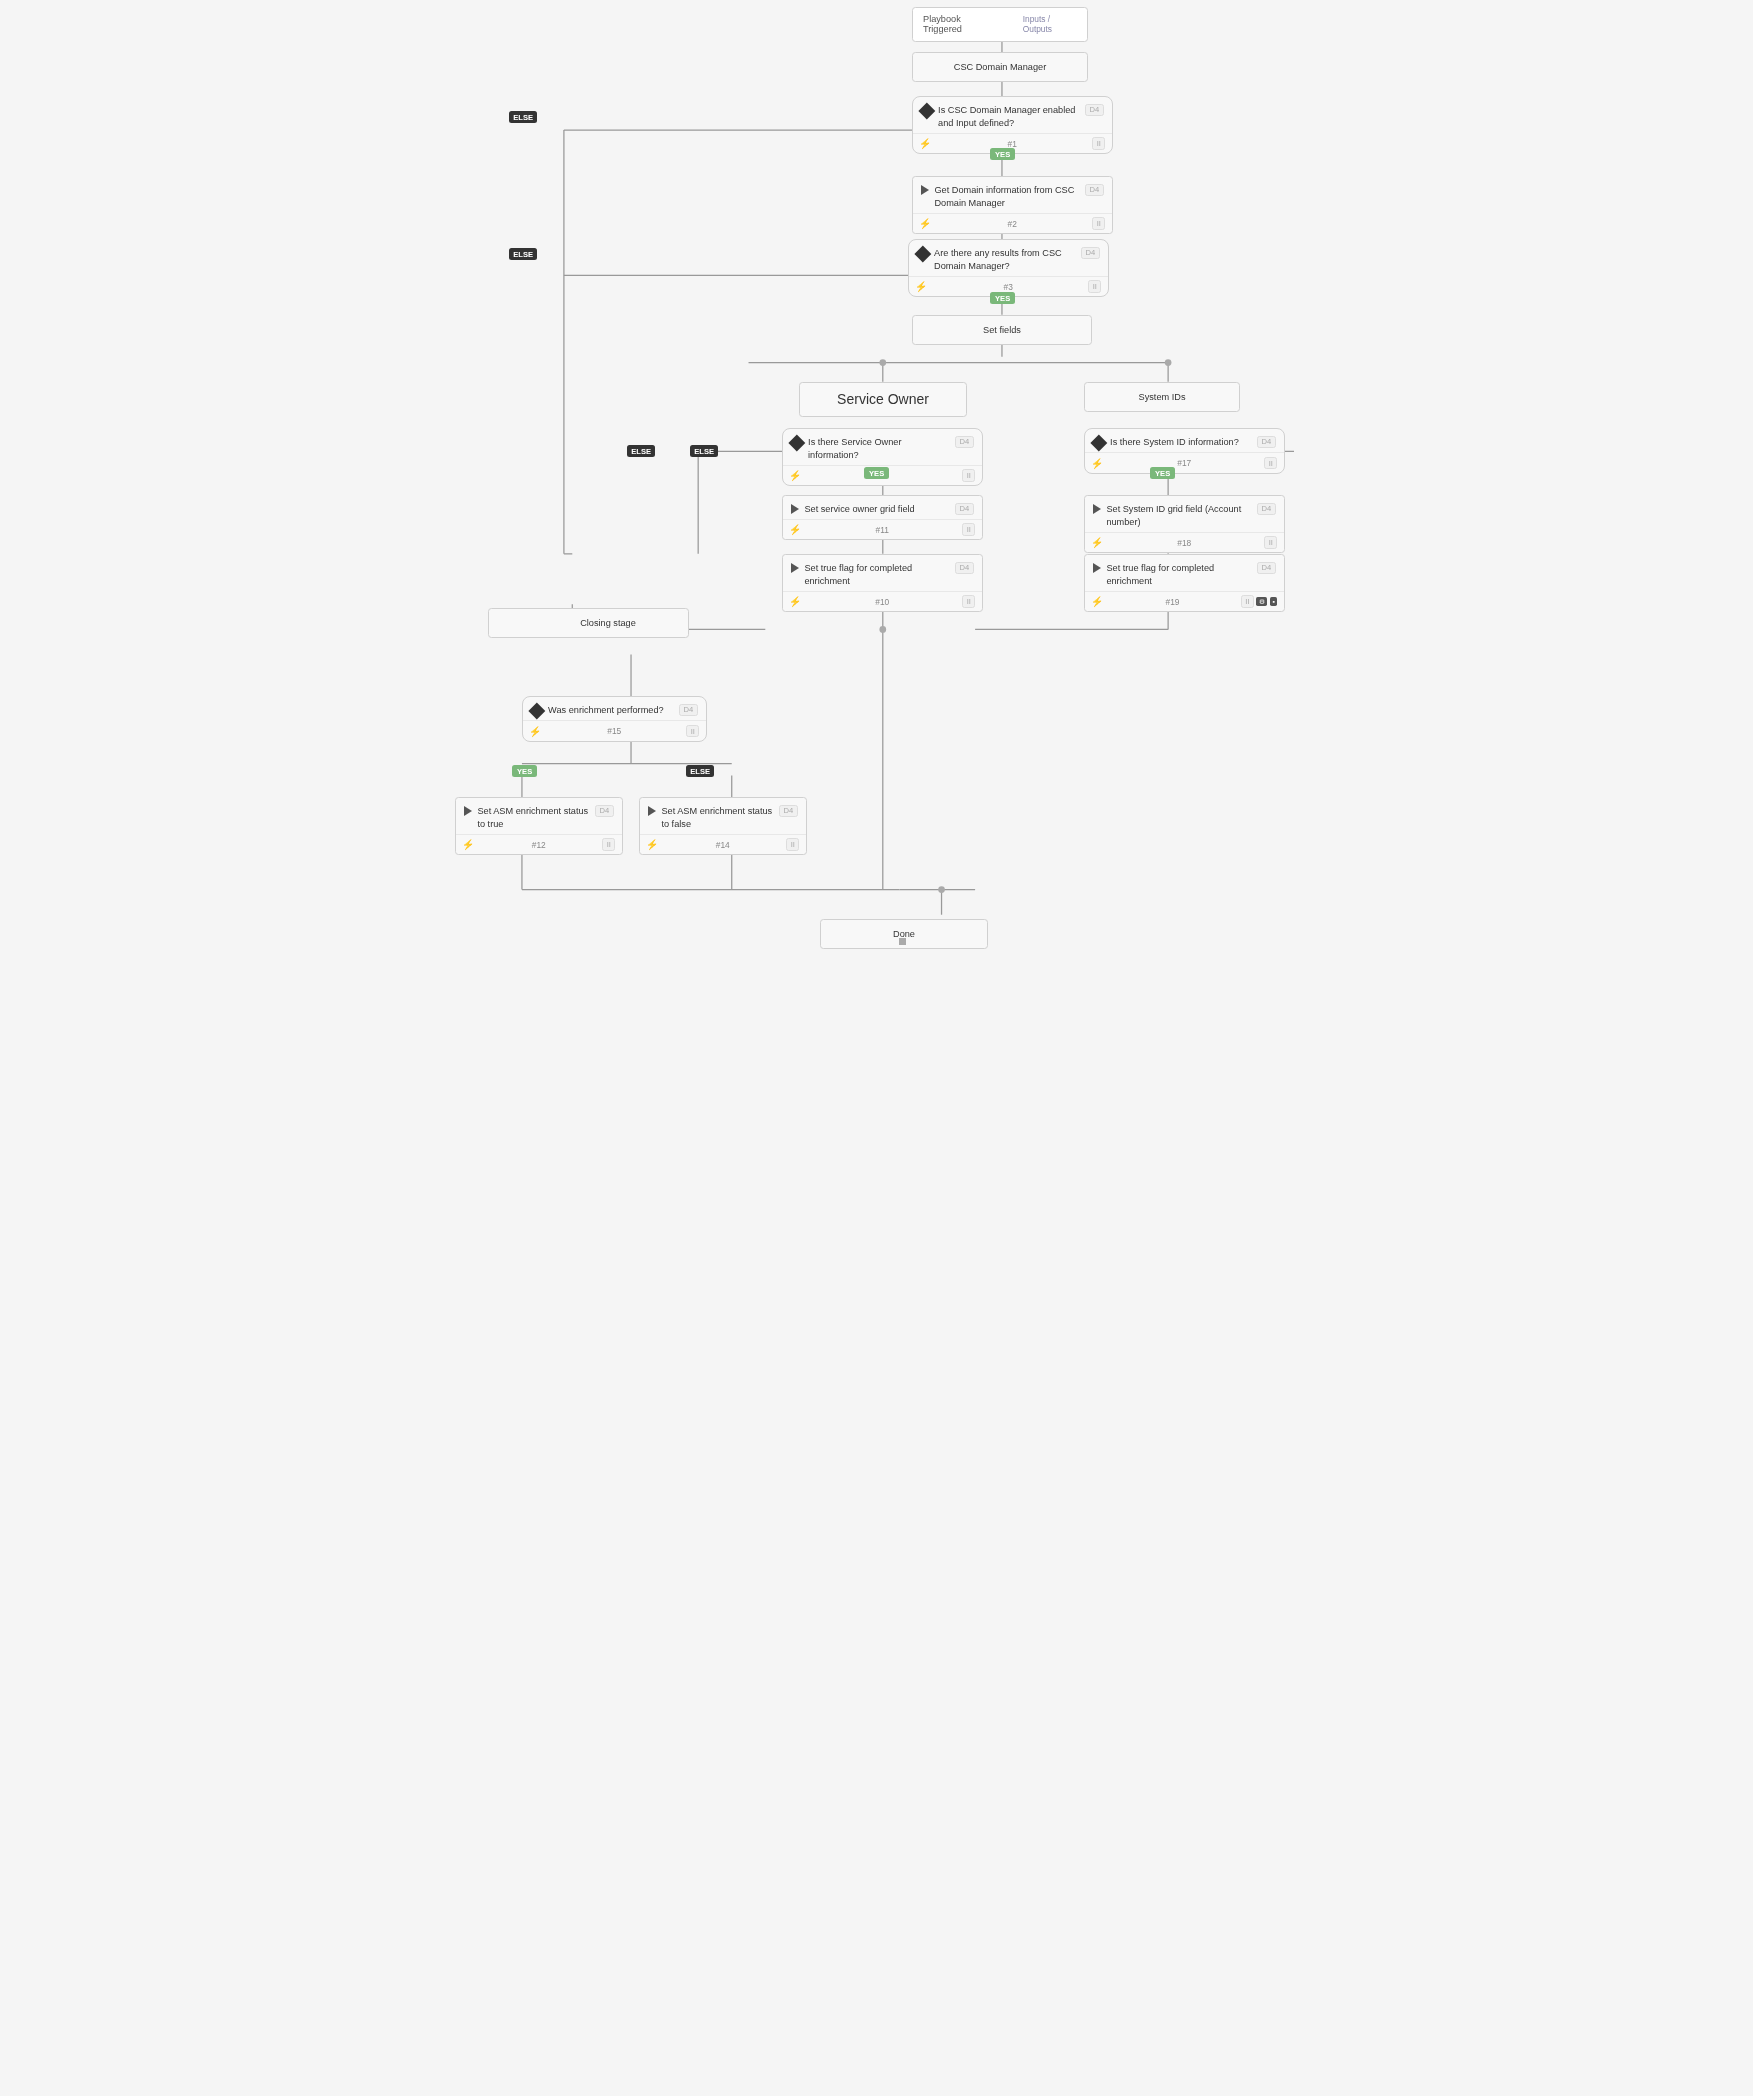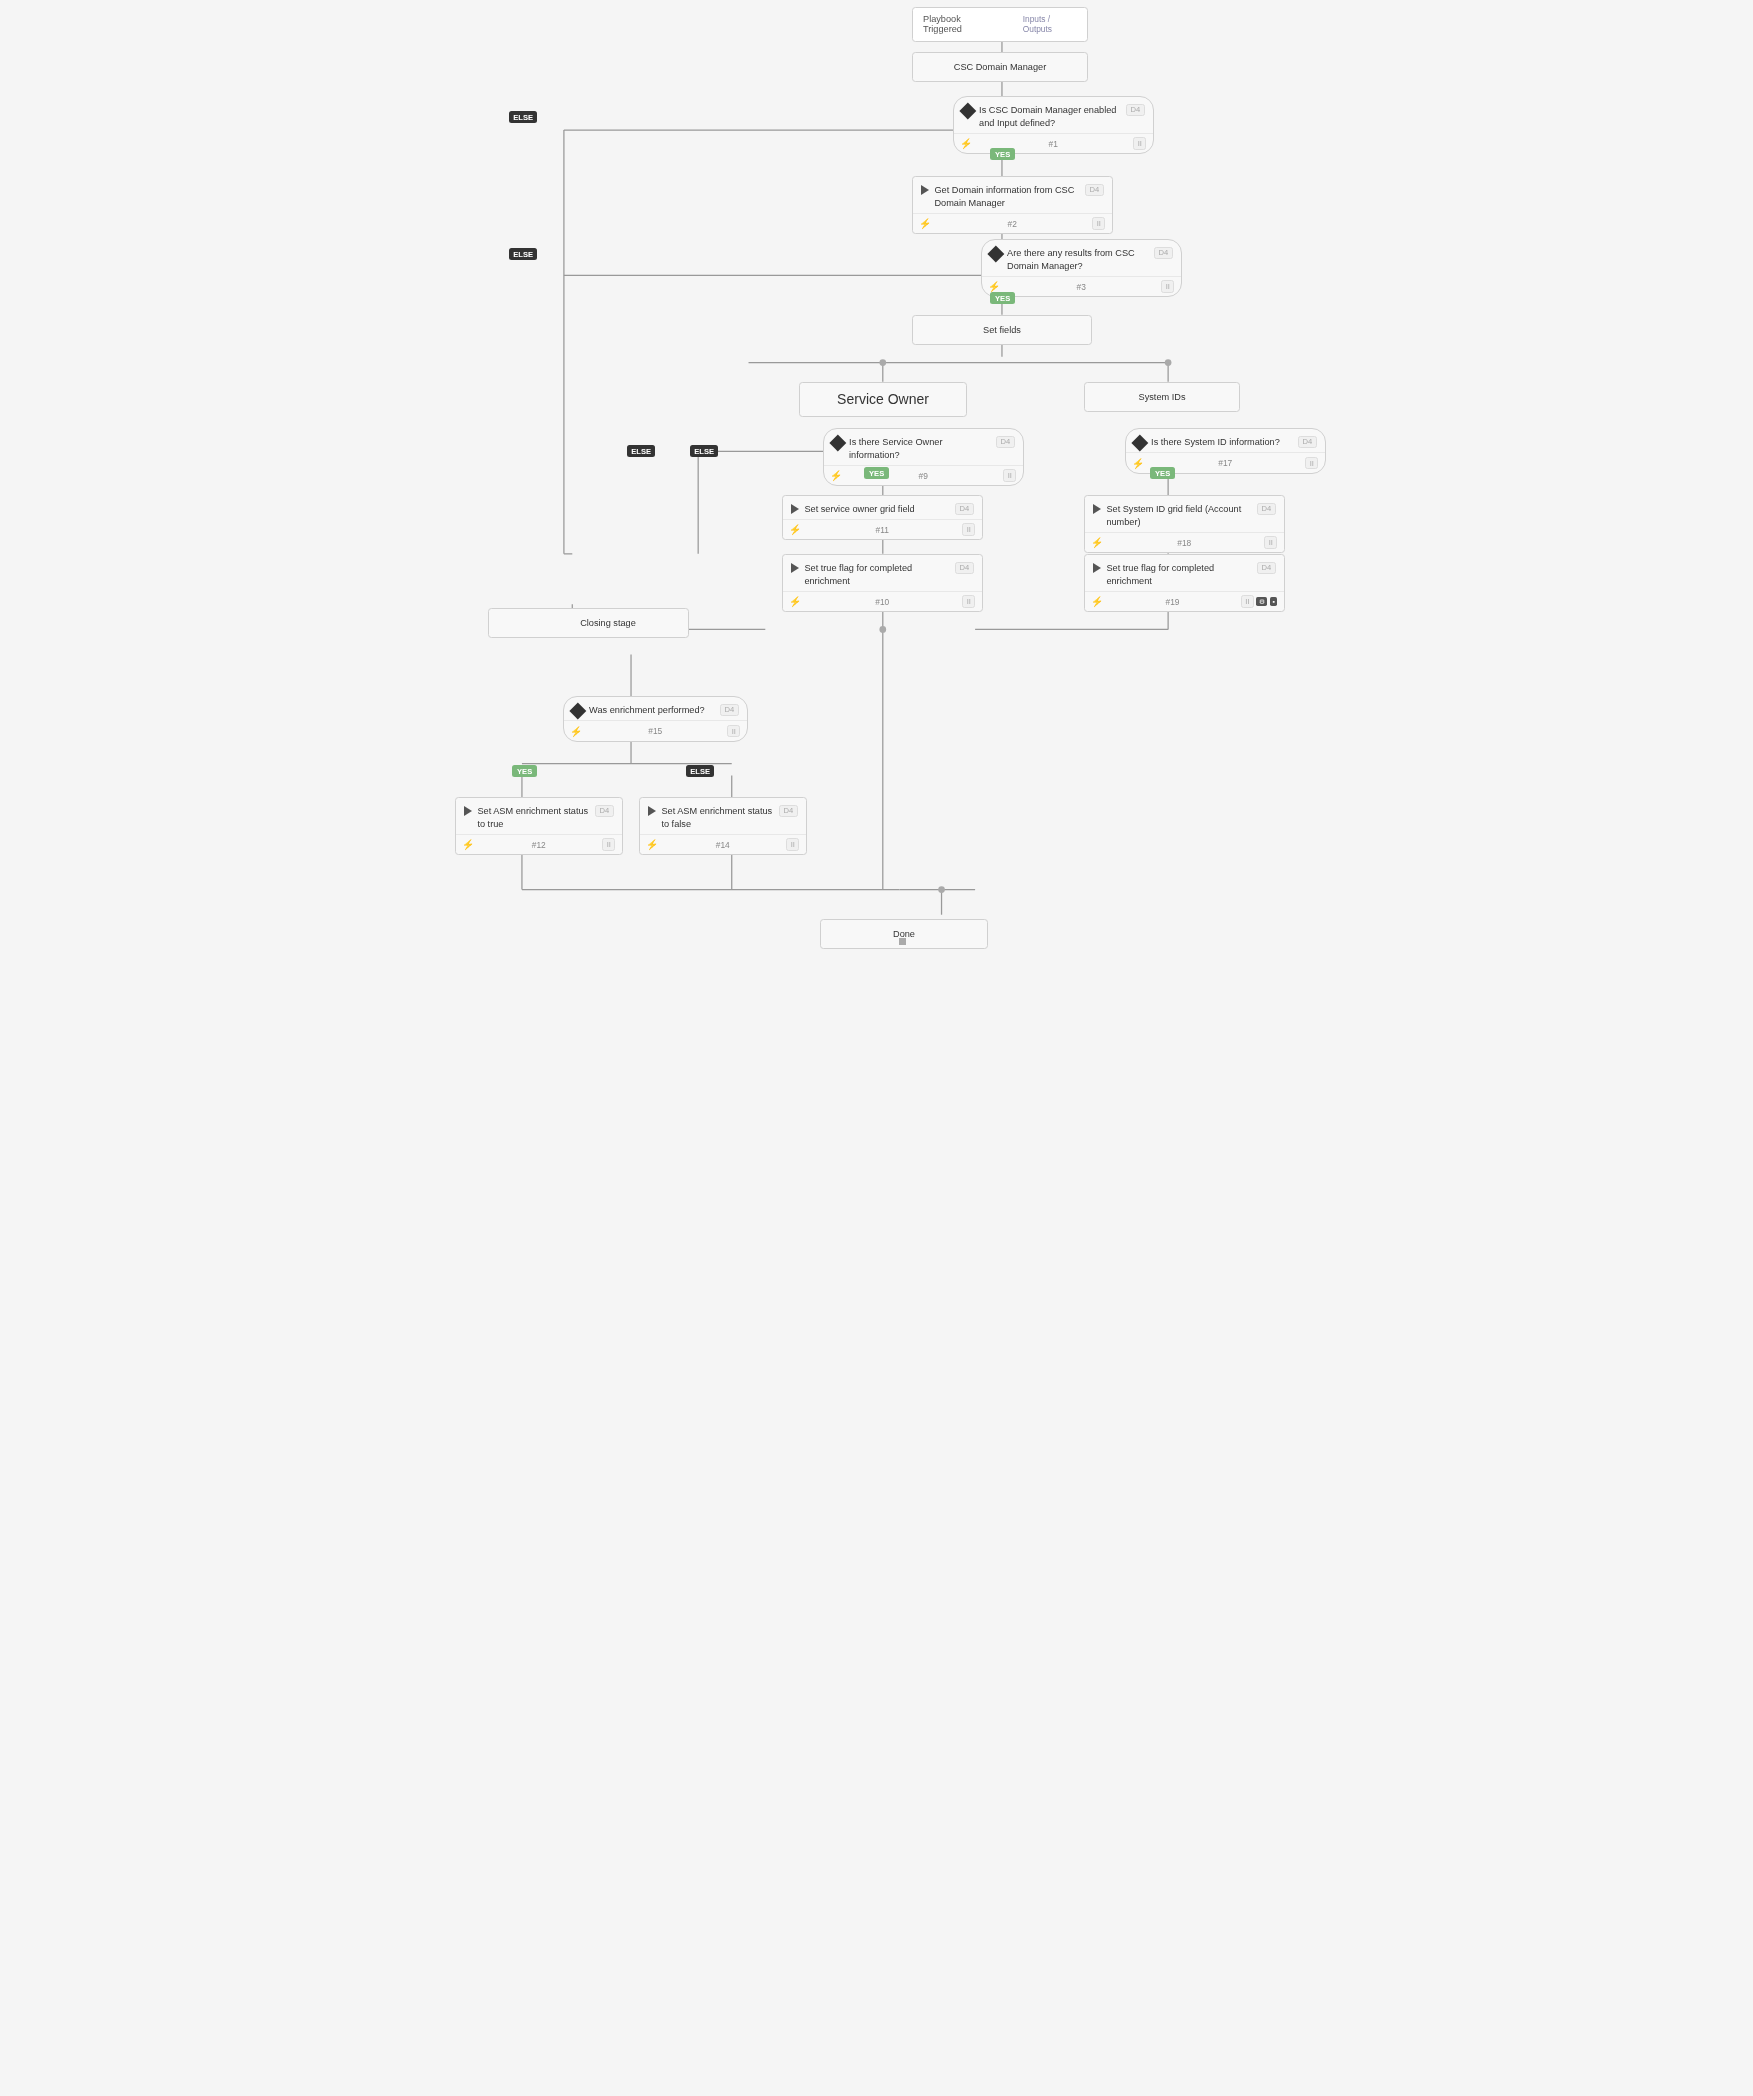--- a/index.html
+++ b/index.html
@@ -57,22 +57,21 @@
       font-size: 9.2px;
       color: #555;
     }
     .trigger-link {
       font-size: 8.4px;
       color: #aaa;
     }
     .diamond-node {
       background: #f8f8f8;
       border: 0.8px solid #d0d0d0;
-      border-radius: 14px;
-      margin-left: 41px;
+      border-radius: 8px;
     }
     .diamond-node .node-header {
       display: flex;
       align-items: flex-start;
       padding: 6.7px 8.4px 3.4px;
       gap: 5px;
     }
     .diamond-icon {
       width: 11.7px;
       height: 11.7px;
@@ -258,21 +257,21 @@
       </div>
       <div class="num-badge" style="margin-left:auto;">D4</div>
     </div>
     <div class="node-footer">
       <span class="bolt">⚡</span>
       <span>#2</span>
       <div class="num-badge">II</div>
     </div>
   </div>
 
-  <div class="diamond-node node" style="left:502px; top:239px; width:201px;">
+  <div class="diamond-node node" style="left:470px; top:239px; width:201px;">
     <div class="node-header" style="display:flex; align-items:flex-start; padding:6.7px 8.4px 3.4px; gap:5px;">
       <div class="diamond-icon"></div>
       <div>
         <div class="node-label">Are there any results from CSC Domain Manager?</div>
       </div>
       <div class="num-badge" style="margin-left:auto;">D4</div>
     </div>
     <div class="node-footer">
       <span class="bolt">⚡</span>
       <span>#3</span>

